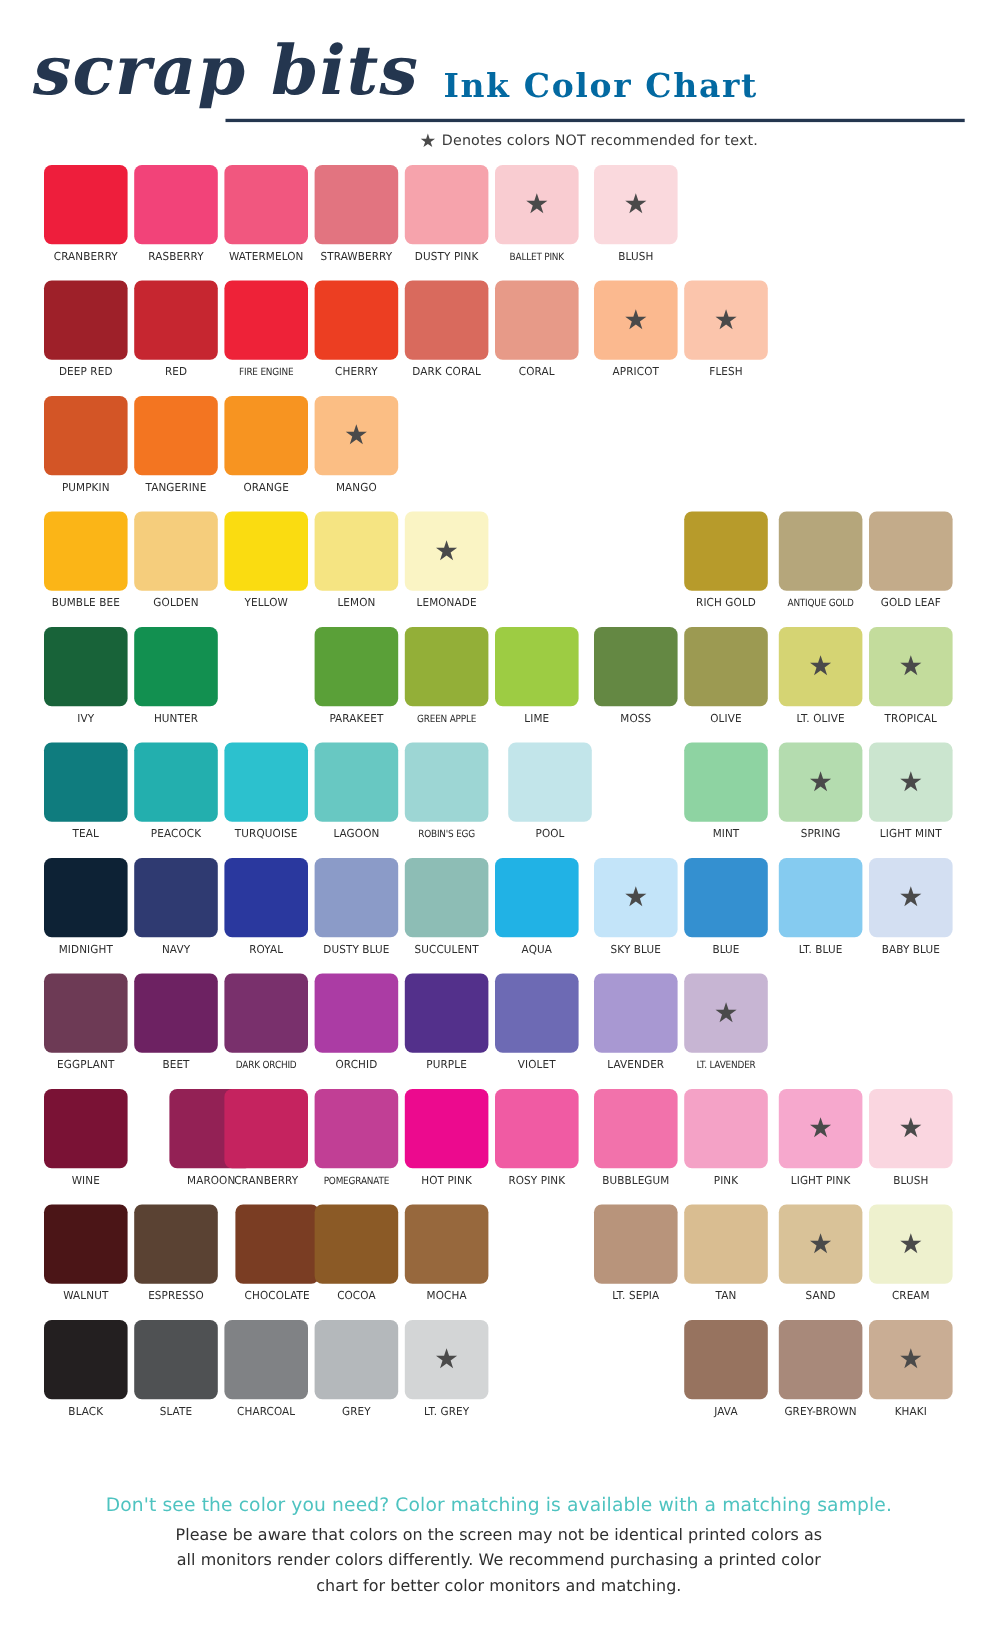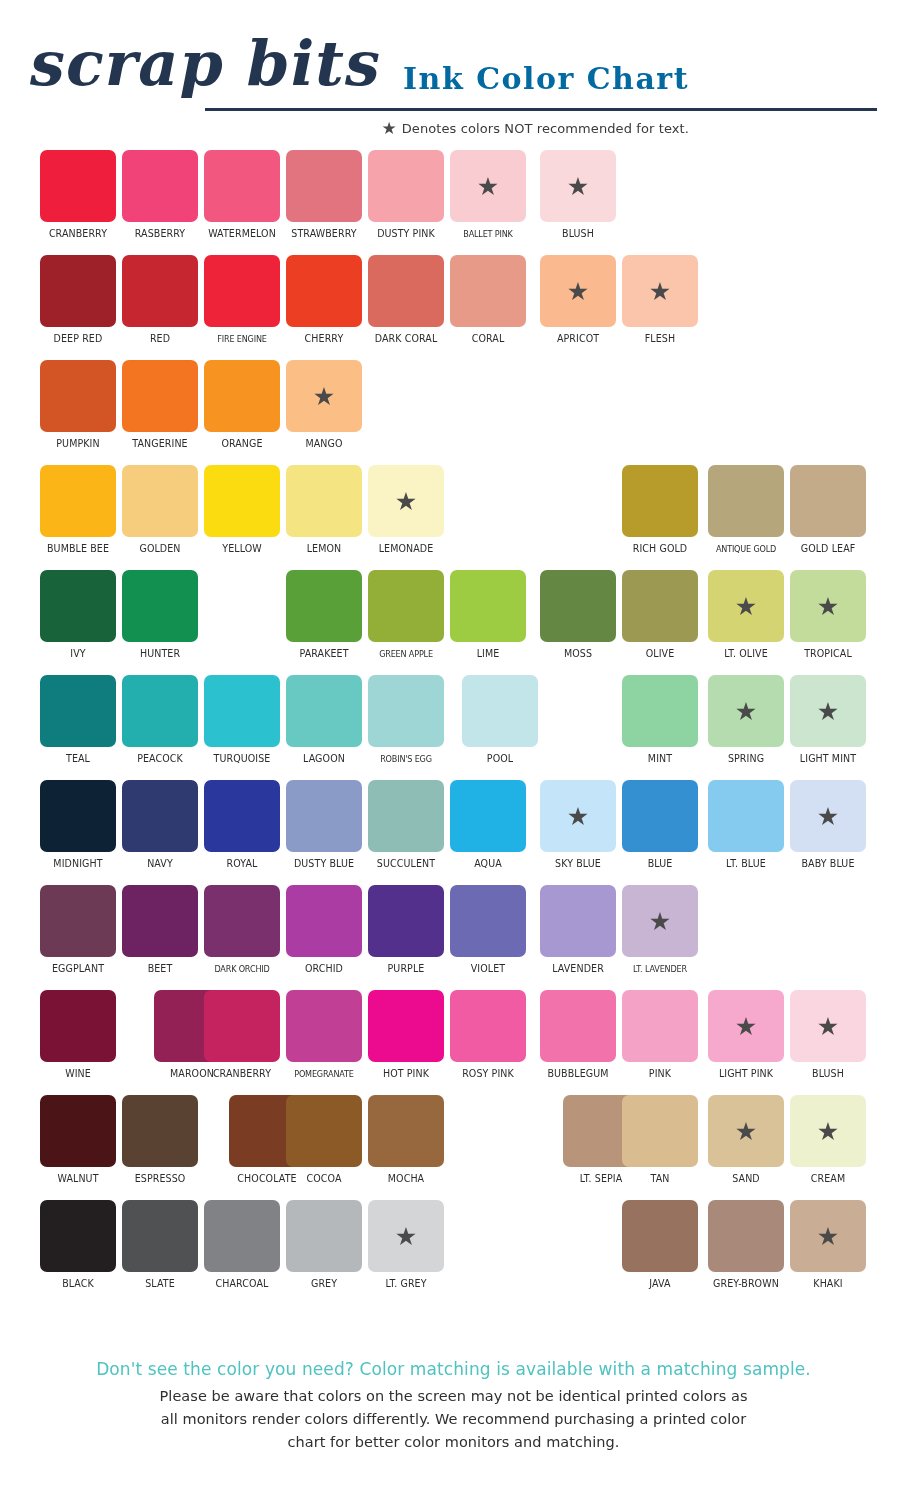--- a/index.html
+++ b/index.html
@@ -516,33 +516,33 @@
     </div>
     <div class="swatch-row">
       <div class="swatch-cell" style="left: 40px;">
         <div class="swatch-chip" style="background: rgb(75, 21, 23);"></div>
         <div class="swatch-label">WALNUT</div>
       </div>
       <div class="swatch-cell" style="left: 122px;">
         <div class="swatch-chip" style="background: rgb(90, 66, 51);"></div>
         <div class="swatch-label">ESPRESSO</div>
       </div>
-      <div class="swatch-cell" style="left: 208px; padding-left: 21px;">
+      <div class="swatch-cell" style="left: 193px; padding-left: 21px;">
         <div class="swatch-chip" style="background: rgb(122, 61, 35);"></div>
         <div class="swatch-label">CHOCOLATE</div>
       </div>
       <div class="swatch-cell" style="left: 286px;">
         <div class="swatch-chip" style="background: rgb(139, 90, 38);"></div>
         <div class="swatch-label">COCOA</div>
       </div>
       <div class="swatch-cell" style="left: 368px;">
         <div class="swatch-chip" style="background: rgb(151, 104, 61);"></div>
         <div class="swatch-label">MOCHA</div>
       </div>
-      <div class="swatch-cell" style="left: 540px; margin-left: 23px;">
+      <div class="swatch-cell" style="left: 540px;">
         <div class="swatch-chip" style="background: rgb(184, 148, 123);"></div>
         <div class="swatch-label">LT. SEPIA</div>
       </div>
       <div class="swatch-cell" style="left: 622px;">
         <div class="swatch-chip" style="background: rgb(217, 189, 145);"></div>
         <div class="swatch-label">TAN</div>
       </div>
       <div class="swatch-cell" style="left: 708px;">
         <div class="swatch-chip" style="background: rgb(217, 194, 152);">
           <span class="swatch-star" style="color: rgb(74, 74, 74);">★</span>

